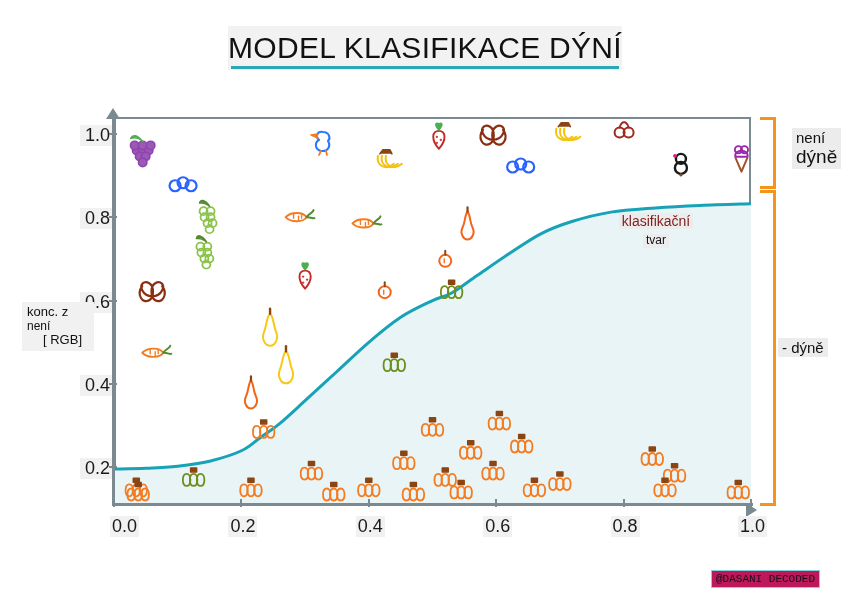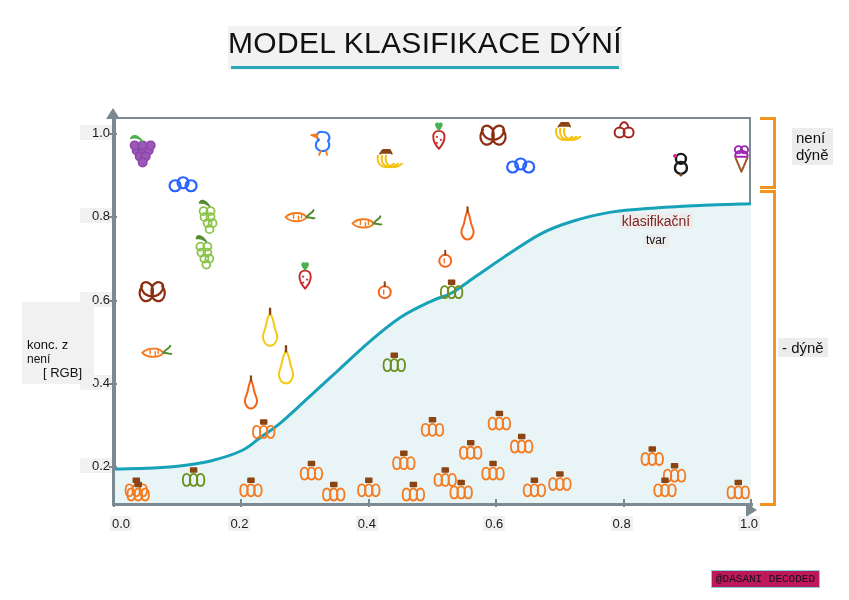--- a/index.html
+++ b/index.html
@@ -9,21 +9,21 @@
     font-family:"Liberation Sans", sans-serif;
     overflow:hidden;
     position:relative;
   }
   #stage{position:absolute;left:0;top:0;width:849px;height:600px;}
 
   
   .title-wrap{
     position:absolute;left:228px;top:26px;width:394px;height:44px;
     background:#f2f2f2;
-    display:flex;justify-content:center;
+    display:flex;align-items:center;justify-content:center;
   }
   .title-wrap .title-text{
     font-size:30px;color:#111111;letter-spacing:.3px;white-space:nowrap;
   }
   .title-rule{
     position:absolute;left:231px;top:66px;width:388px;height:3px;
     background:#2aa8b8;
   }
 
   
@@ -50,33 +50,33 @@
     position:absolute;left:746px;top:503px;width:0;height:0;
     border-top:7px solid transparent;border-bottom:7px solid transparent;
     border-left:11px solid #7b8a91;
   }
 
   
   #plotsvg{position:absolute;left:114px;top:117px;width:637px;height:388px;}
 
   
   .tick{
-    position:absolute;font-size:13px;color:#1a1a1a;
+    position:absolute;font-size:18px;color:#1a1a1a;
     background:#f1f1f1;padding:0 2px;white-space:nowrap;
   }
   .tick-y{text-align:right;}
   .tick-mark{position:absolute;background:#7b8a91;}
 
   
   .ylabel{
     position:absolute;left:22px;top:302px;width:62px;
     background:#f1f1f1;padding:3px 5px;line-height:1.12;
     color:#111;
   }
-  .ylabel .l1{font-size:13px;display:block;margin-top:33px;}
+  .ylabel .l1{font-size:13px;display:block;}
   .ylabel .l2{font-size:12px;display:block;}
   .ylabel .l3{font-size:13px;display:block;margin-left:16px;}
   .xlabel{
     position:absolute;left:342px;top:545px;
     background:#f1f1f1;padding:3px 8px;font-size:16px;color:#111;
   }
 
   
   .curve-note{
     position:absolute;left:604px;top:212px;width:104px;text-align:center;
@@ -457,21 +457,21 @@
     <span class="n2">tvar</span>
   </div>
 
   <div class="brk" style="left:760px;top:117px;width:20px;height:72px;">
     <div class="hbar" style="left:0;top:0;"></div>
     <div class="vbar" style="left:13px;top:0;height:72px;"></div>
     <div class="hbar" style="left:0;top:69px;"></div>
   </div>
   <div class="brk-label two-line" style="left:782px;top:128px;margin-left:10px;">
     <span style="font-size:15px;display:block;">není</span>
-    <span style="font-size:15px;display:block;">dýně</span>
+    <span style="font-size:19px;display:block;">dýně</span>
   </div>
 
   <div class="brk" style="left:760px;top:190px;width:20px;height:316px;">
     <div class="hbar" style="left:0;top:0;"></div>
     <div class="vbar" style="left:13px;top:0;height:316px;"></div>
     <div class="hbar" style="left:0;top:313px;"></div>
   </div>
   <div class="brk-label" style="left:778px;top:338px;font-size:15px;">- dýně</div>
 
   <div class="watermark">@DASANI DECODED</div>

